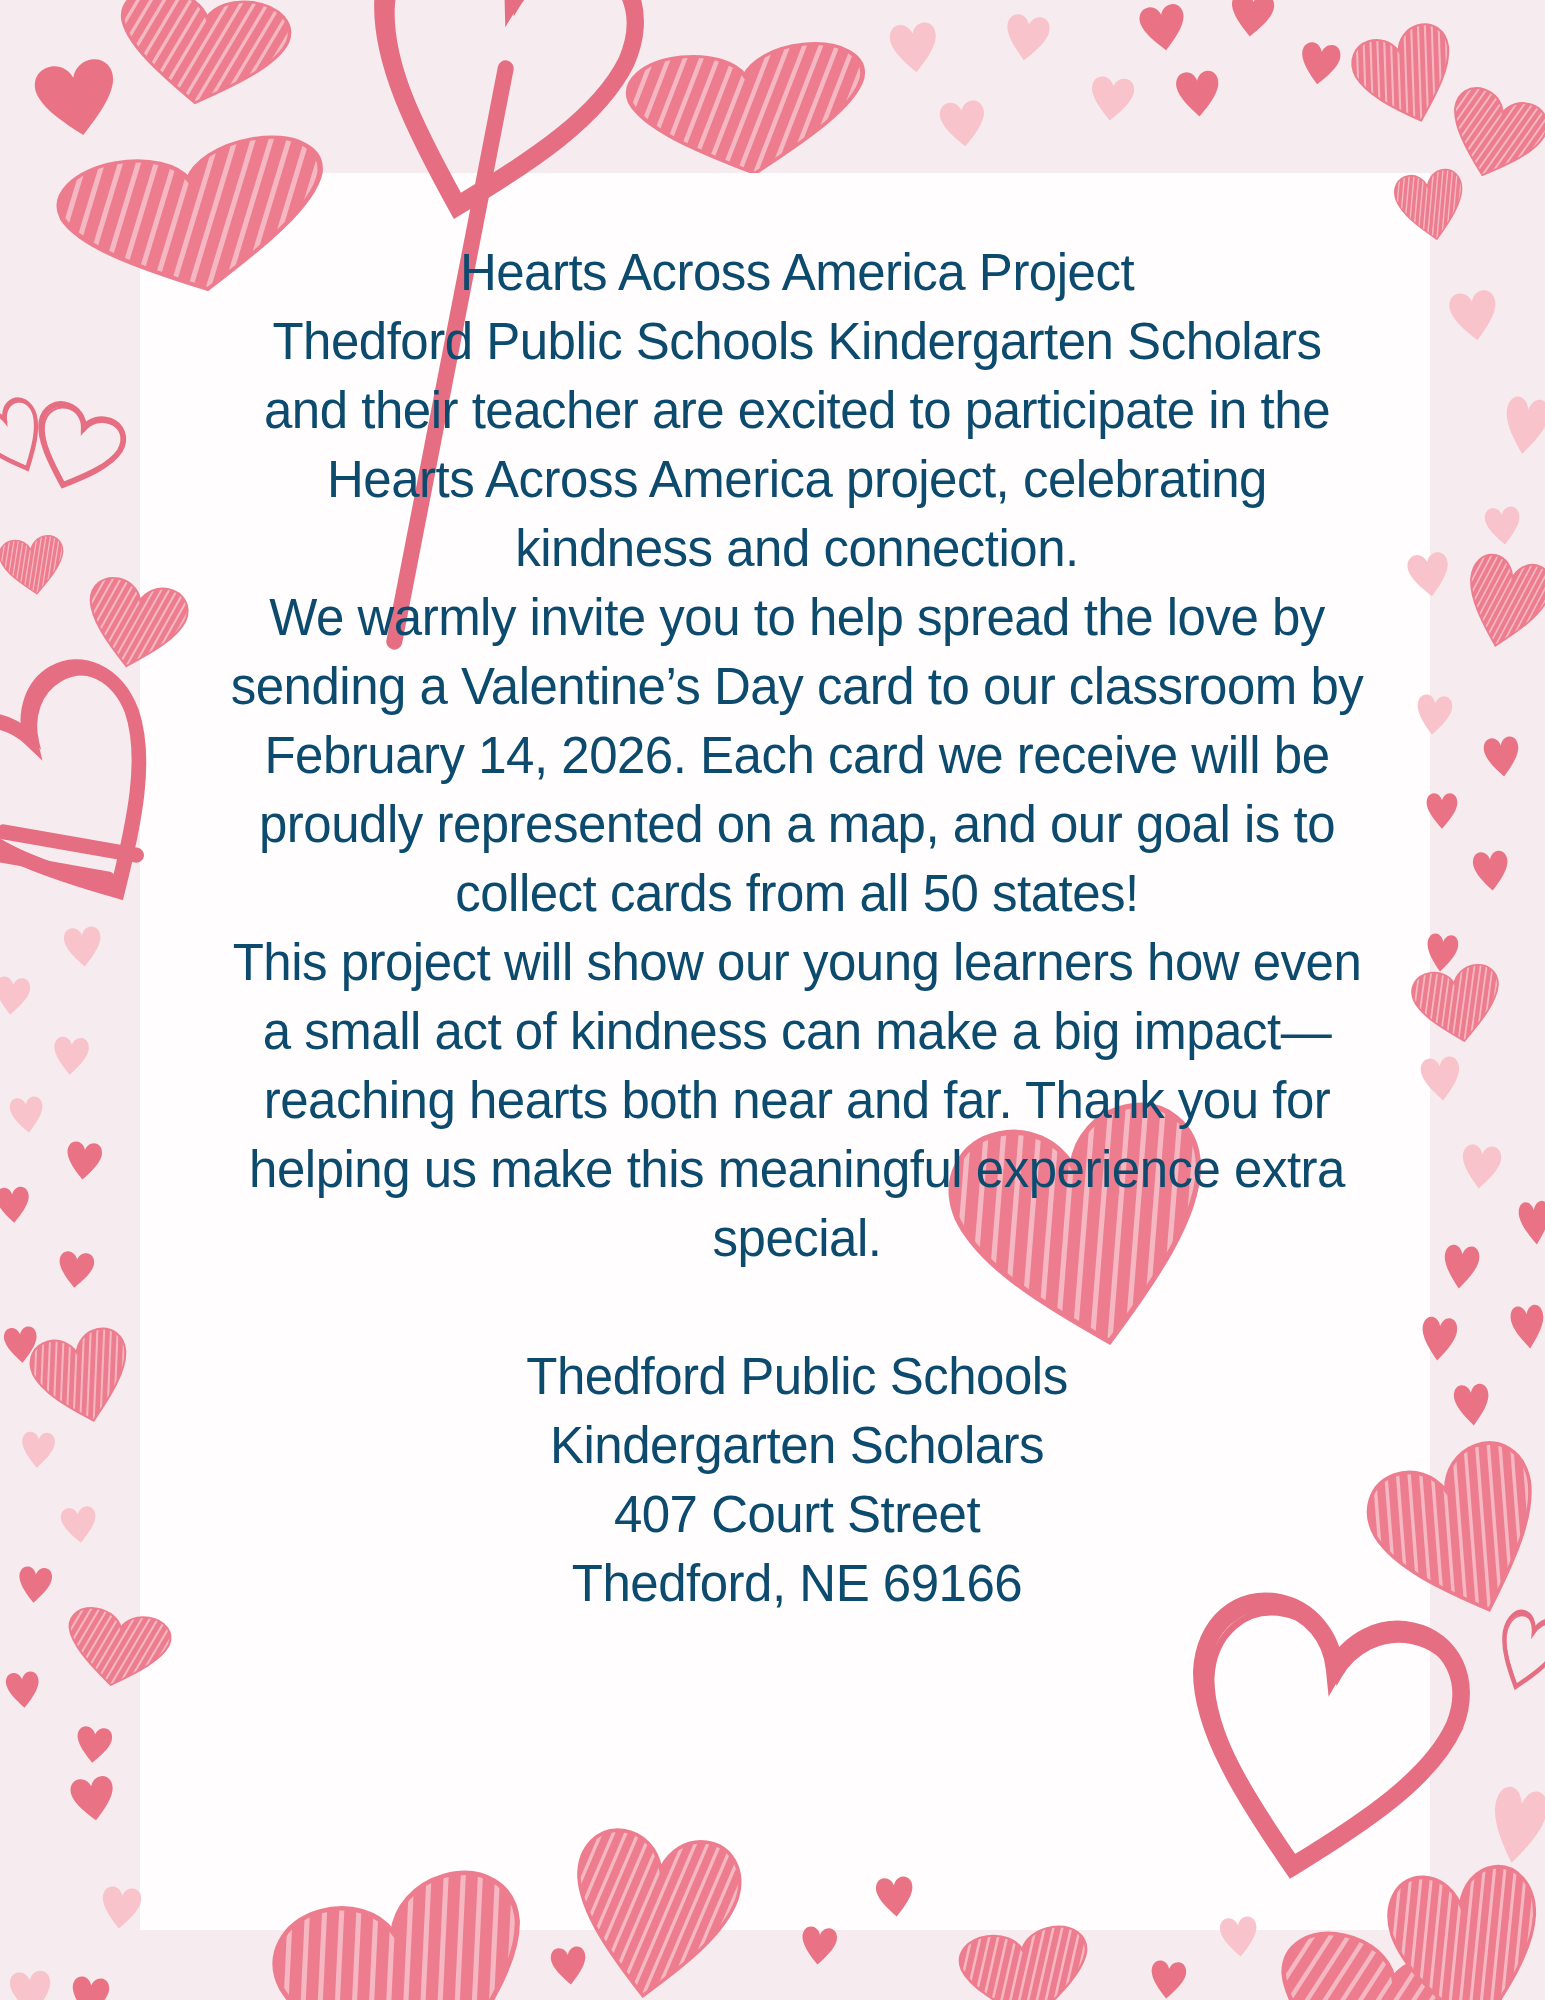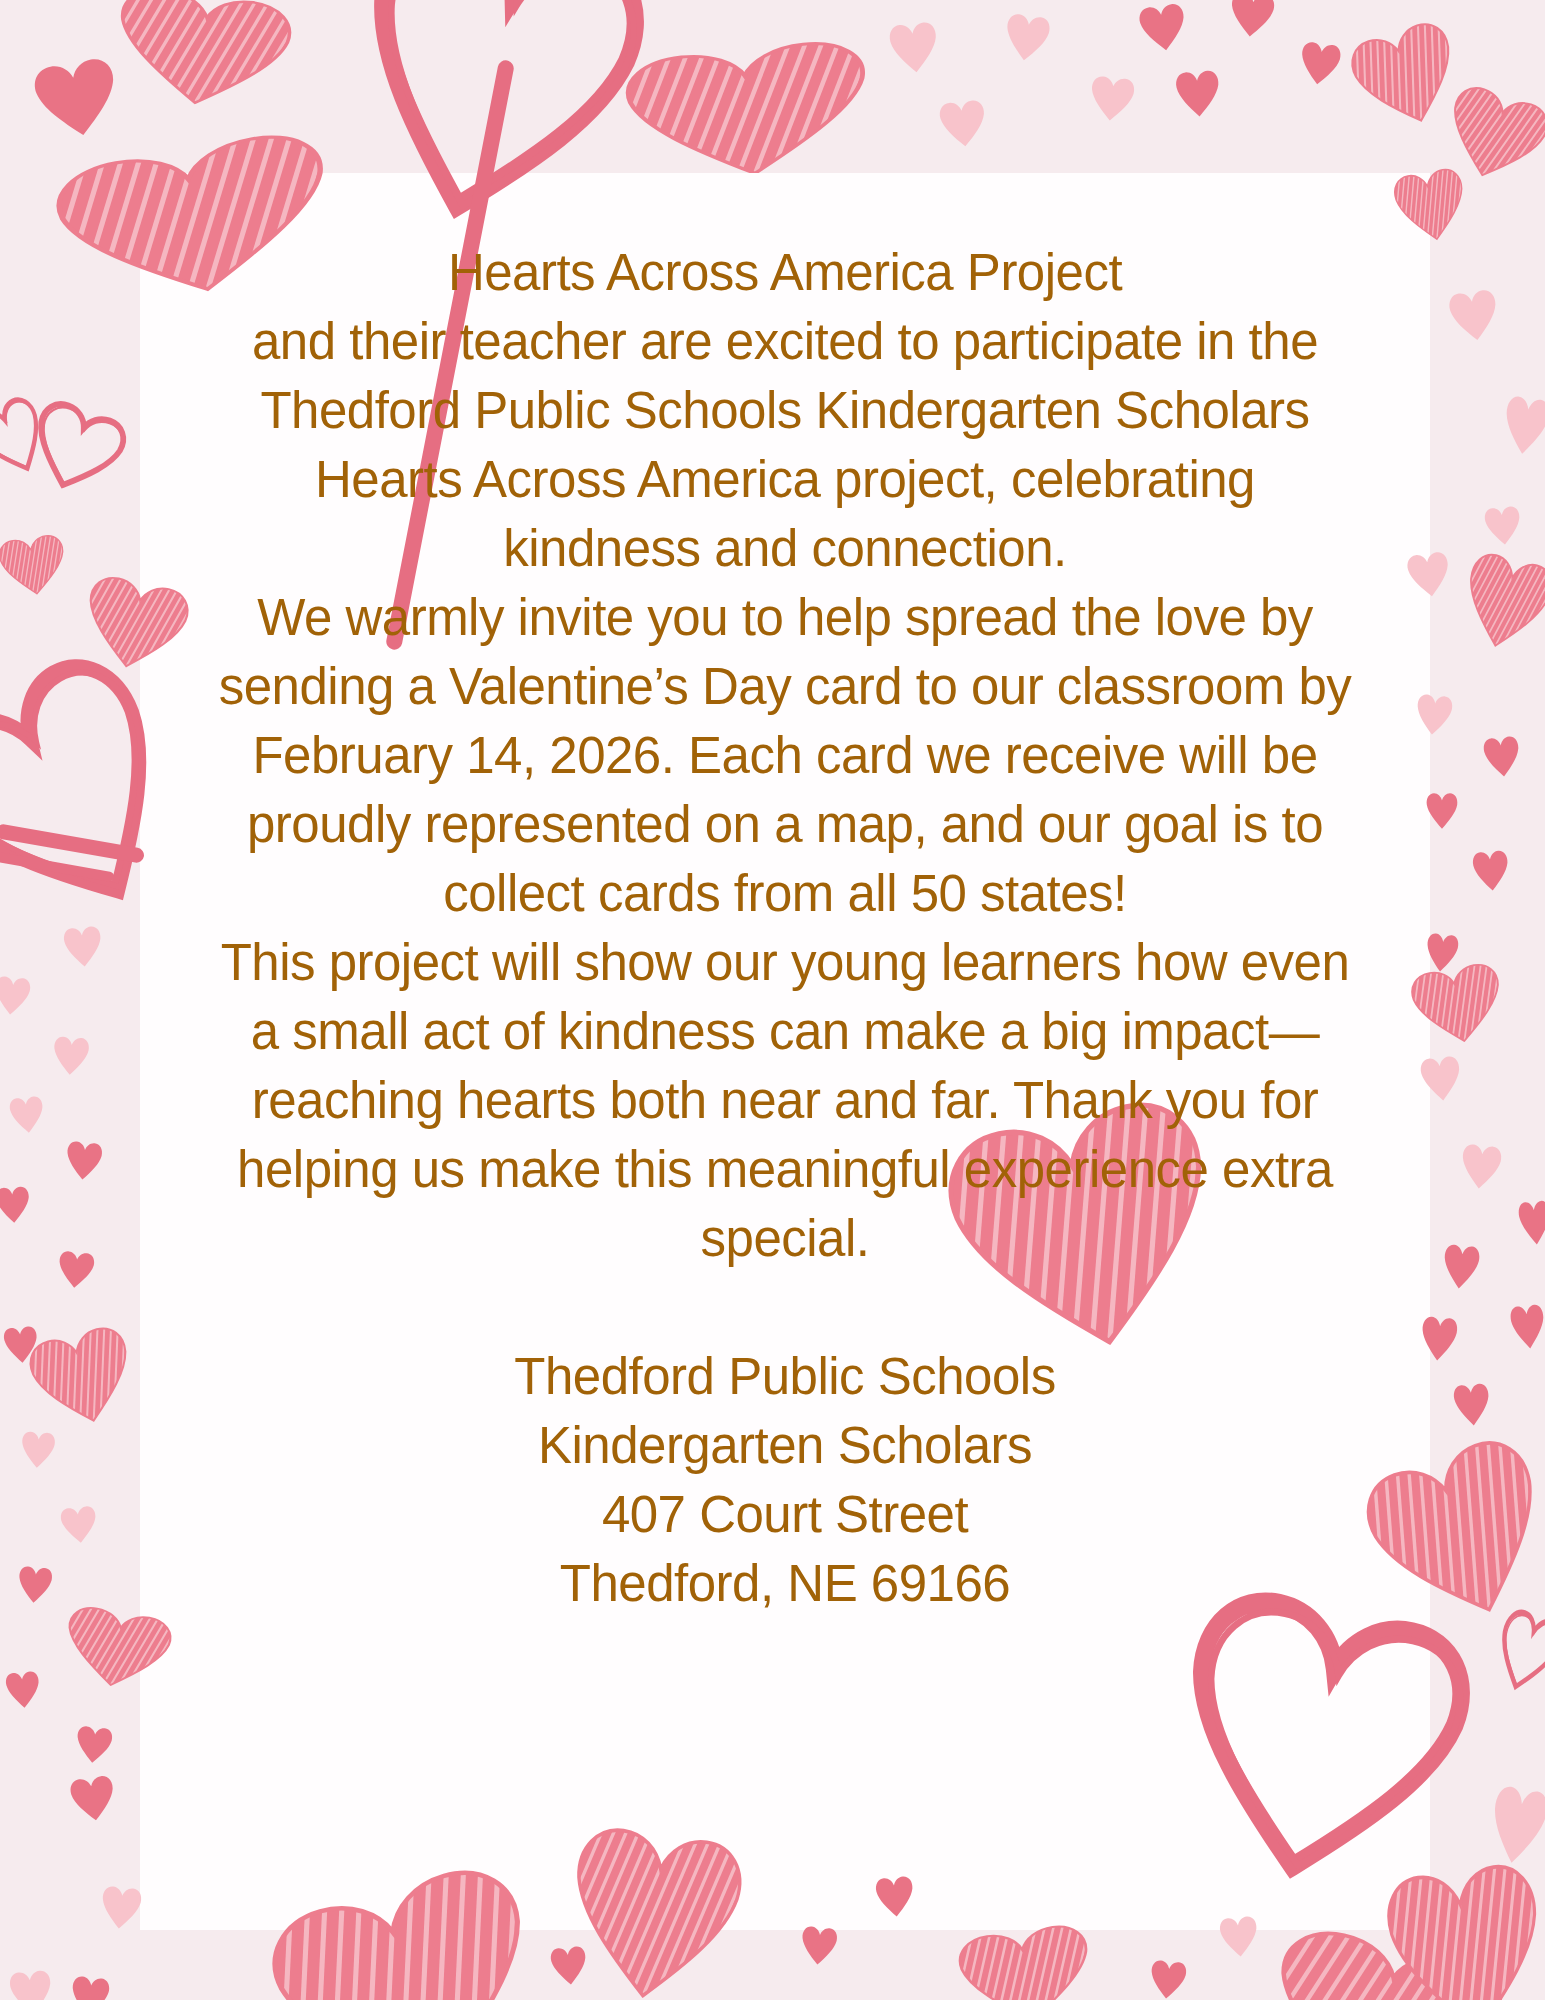--- a/index.html
+++ b/index.html
@@ -827,24 +827,24 @@
         </svg>
       </div>
       <div class="heart" style="left: 1183px; top: 1606px; width: 272px; height: 272px; transform: rotate(12deg);">
         <svg viewBox="0 0 100 92" preserveAspectRatio="none">
           <use href="#hp" fill="none" stroke="#e66e82" stroke-width="6.5"></use>
           <use href="#hp" fill="none" stroke="#e66e82" stroke-width="2.5" transform="translate(4,3) scale(0.96)"></use>
         </svg>
       </div>
     </div>
 
-  <div id="flyer-text" style="color: #a16207;">
+  <div id="flyer-text" style="color: #0c4a6e; padding-left: 12px;">
       <div class="line">Hearts Across America Project</div>
+      <div class="line">Thedford Public Schools Kindergarten Scholars</div>
       <div class="line">and their teacher are excited to participate in the</div>
-      <div class="line">Thedford Public Schools Kindergarten Scholars</div>
       <div class="line">Hearts Across America project, celebrating</div>
       <div class="line">kindness and connection.</div>
       <div class="line">We warmly invite you to help spread the love by</div>
       <div class="line">sending a Valentine’s Day card to our classroom by</div>
       <div class="line">February 14, 2026. Each card we receive will be</div>
       <div class="line">proudly represented on a map, and our goal is to</div>
       <div class="line">collect cards from all 50 states!</div>
       <div class="line">This project will show our young learners how even</div>
       <div class="line">a small act of kindness can make a big impact—</div>
       <div class="line">reaching hearts both near and far. Thank you for</div>

